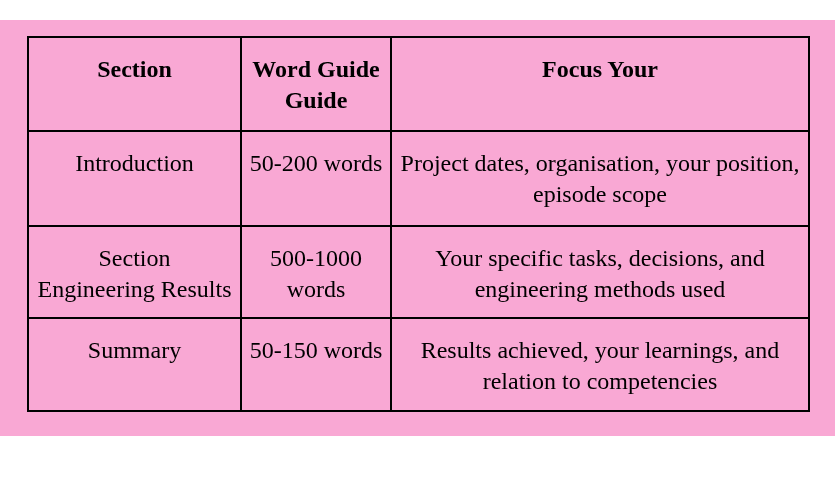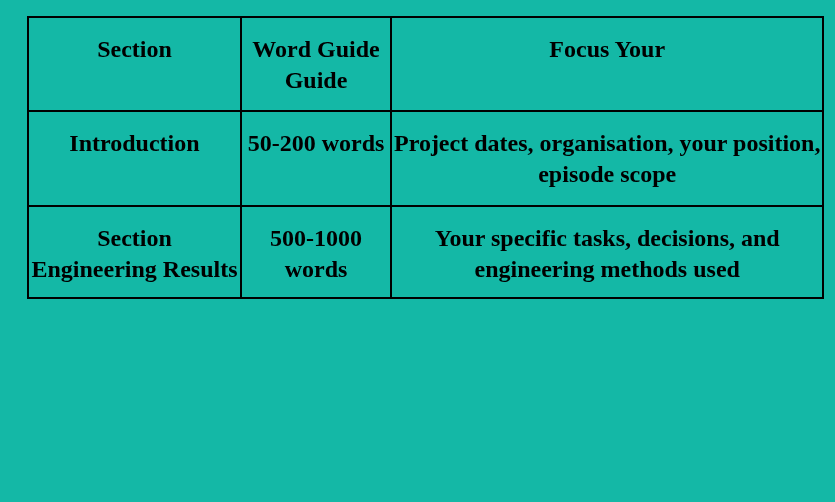--- a/index.html
+++ b/index.html
@@ -3,25 +3,26 @@
 <meta charset="utf-8">
 <style>
   html, body {
     margin: 0;
     padding: 0;
     background: #ffffff;
   }
   .page {
     position: relative;
     width: 835px;
-    height: 502px;
-    background: #14b8a6;
+    height: 416px;
+    background: #f9a8d4;
     font-family: "Liberation Serif", "DejaVu Serif", serif;
     color: #000000;
     overflow: hidden;
+    margin-top: 20px;
   }
   table.guide-table {
     position: absolute;
     left: 27px;
     top: 16px;
     border-collapse: collapse;
     table-layout: fixed;
   }
   col.c1 { width: 213px; }
   col.c2 { width: 150px; }
@@ -29,21 +30,21 @@
   .guide-table th,
   .guide-table td {
     border: 2px solid #000000;
     vertical-align: top;
     text-align: center;
     padding: 16px 2px 0 2px;
     box-sizing: border-box;
     overflow: visible;
   }
   .guide-table th { font-weight: bold; }
-  .guide-table td { font-weight: bold; }
+  .guide-table td { font-weight: normal; }
   .line {
     font-size: 24px;
     line-height: 31px;
     white-space: nowrap;
   }
   tr.r-head { height: 94px; }
   tr.r-1 { height: 95px; }
   tr.r-2 { height: 93px; }
   tr.r-3 { height: 92px; }
   tr.r-4 { height: 93px; }
@@ -92,15 +93,27 @@
         </td>
         <td>
           <div class="line">500-1000</div>
           <div class="line">words</div>
         </td>
         <td>
           <div class="line">Your specific tasks, decisions, and</div>
           <div class="line">engineering methods used</div>
         </td>
       </tr>
+      <tr class="r-4">
+        <td>
+          <div class="line">Summary</div>
+        </td>
+        <td>
+          <div class="line">50-150 words</div>
+        </td>
+        <td>
+          <div class="line">Results achieved, your learnings, and</div>
+          <div class="line">relation to competencies</div>
+        </td>
+      </tr>
     </tbody>
   </table>
 </div>
 
 </body></html>

